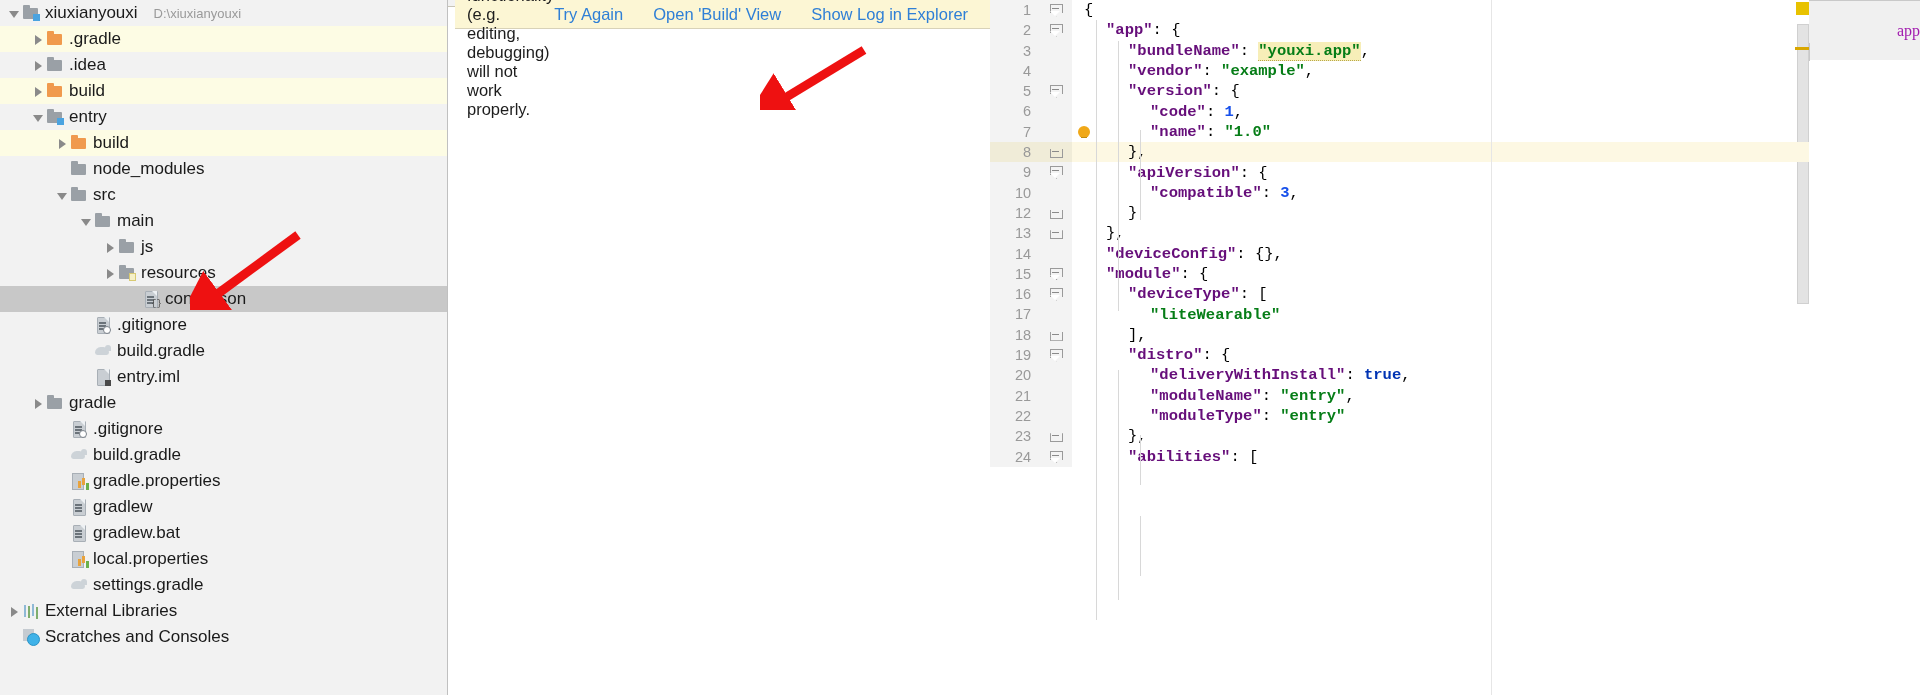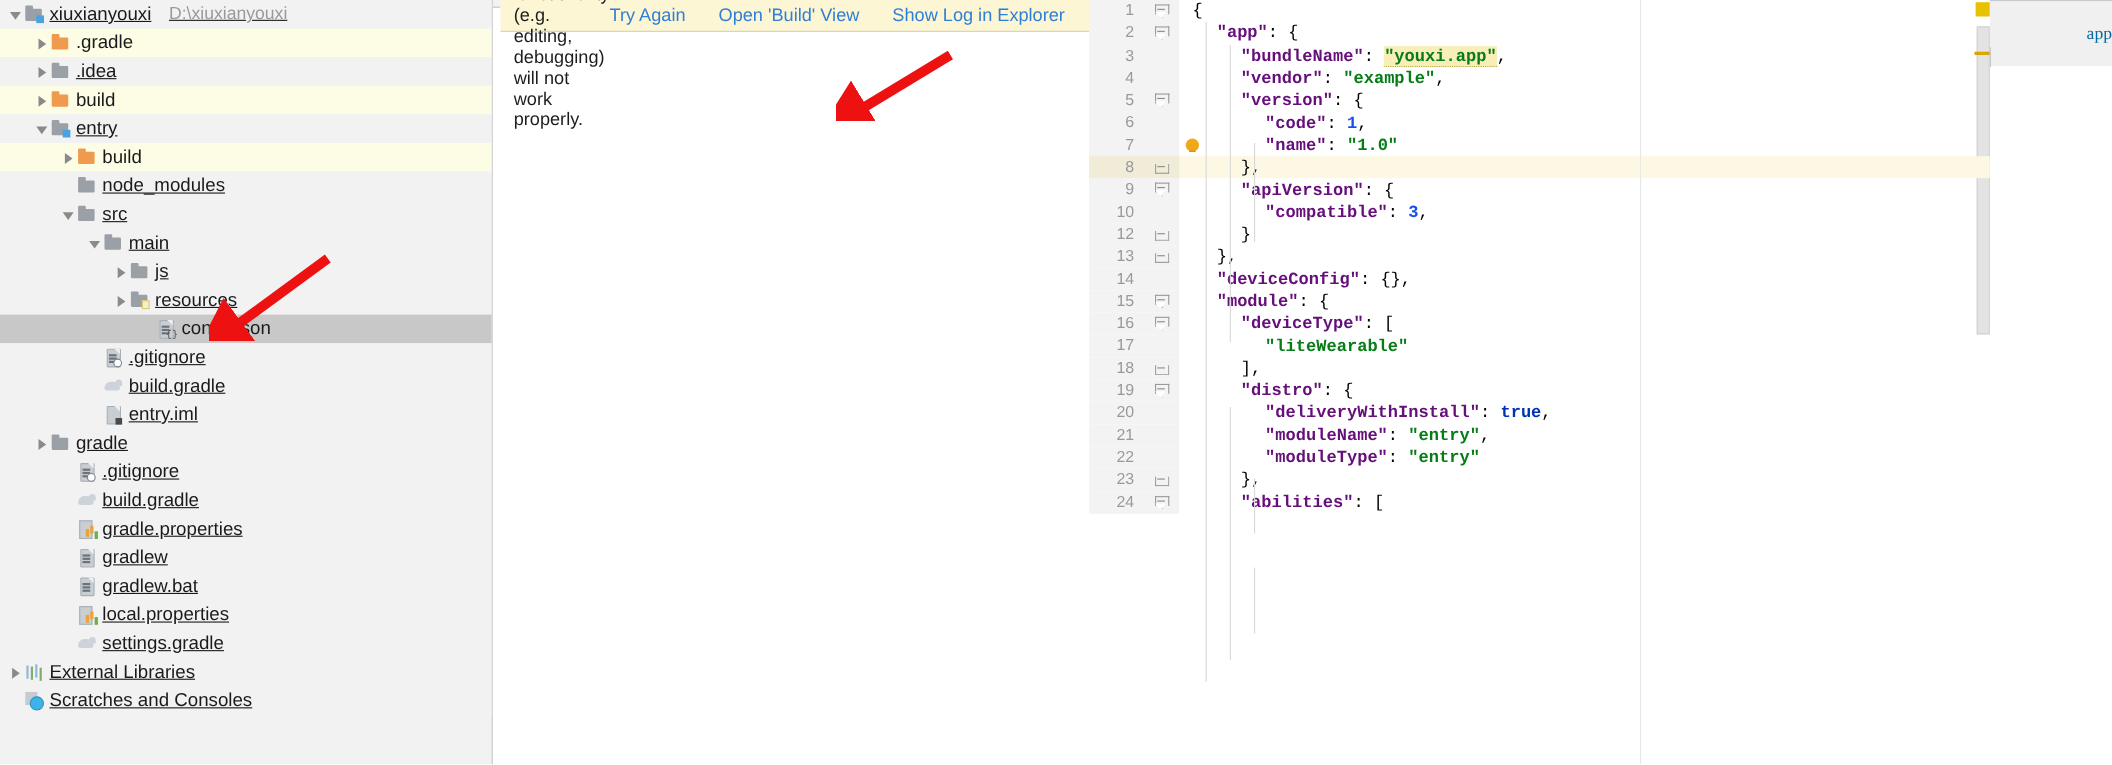--- a/index.html
+++ b/index.html
@@ -34,21 +34,21 @@
     height: 26px;
     display: flex;
     align-items: center;
     white-space: nowrap;
     font-size: 17px;
     color: #1a1a1a;
     cursor: default;
   }
   .tree-row.alt-yellow { background: #fdfce4; }
   .tree-row.selected { background: #c8c8c8; }
-  .tree-row.alt-grey { background: #f2f2f2; text-decoration: underline; }
+  .tree-row.alt-grey { background: #f2f2f2; }
 
   .arrow {
     width: 16px; height: 16px;
     flex: 0 0 16px;
     position: relative;
   }
   .arrow.closed::before {
     content: "";
     position: absolute;
     left: 5px; top: 4px;
@@ -211,21 +211,21 @@
     right: 0px; bottom: 0px;
     width: 11px; height: 11px;
     border-radius: 50%;
     background: #3fb2e8;
     border: 1px solid #2a93c6;
   }
 
   .tree-label { padding-right: 8px; }
   .tree-path {
     color: #9a9a9a;
-    font-size: 16px;
+    font-size: 13px;
     margin-left: 8px;
   }
 
   
   #main {
     position: relative;
     flex: 1 1 auto;
     height: 695px;
     display: flex;
     flex-direction: row;
@@ -473,21 +473,21 @@
   #breadcrumb {
     position: relative;
     flex: 0 0 60px;
     height: 60px;
     background: #f0f0f0;
     border-top: 1px solid #c9c9c9;
     display: flex;
     align-items: center;
     padding-left: 88px;
     font-size: 16px;
-    color: #0369a1;
+    color: #a21caf;
     font-family: "Liberation Serif", serif;
   }
   #breadcrumb .divider-v {
     position: absolute;
     left: 0px;
     top: 42px;
     width: 1px;
     height: 18px;
     background: #c9c9c9;
   }

